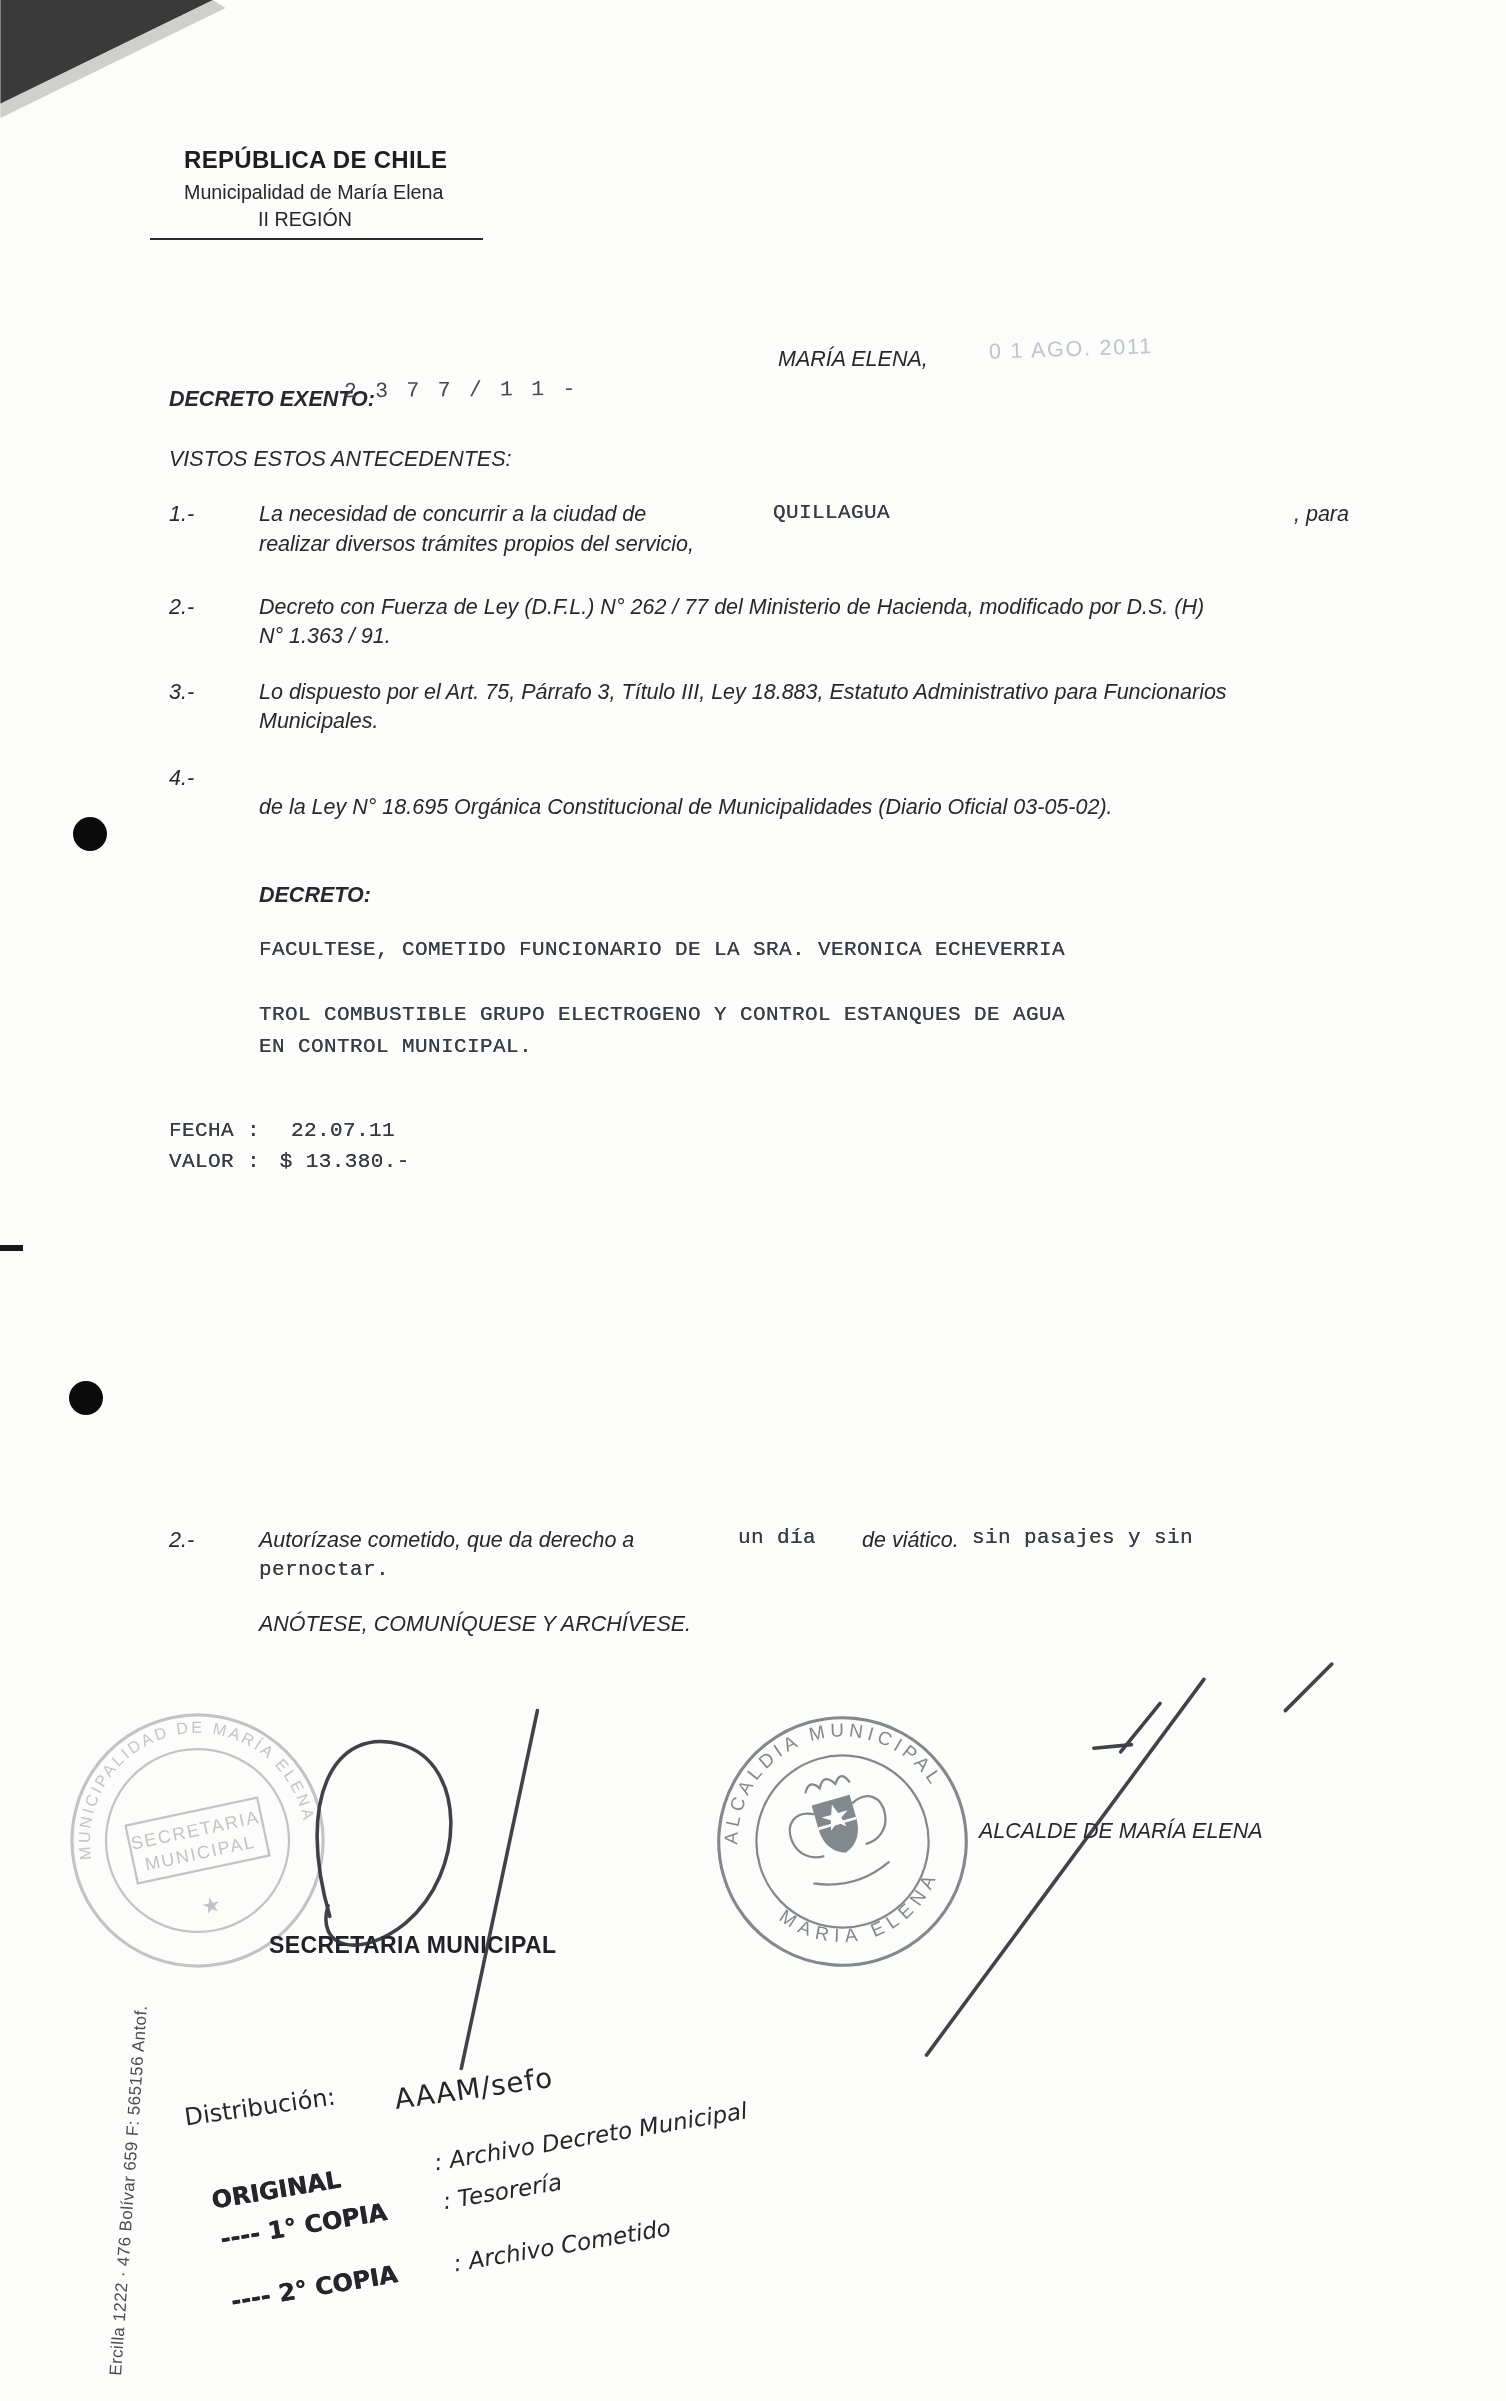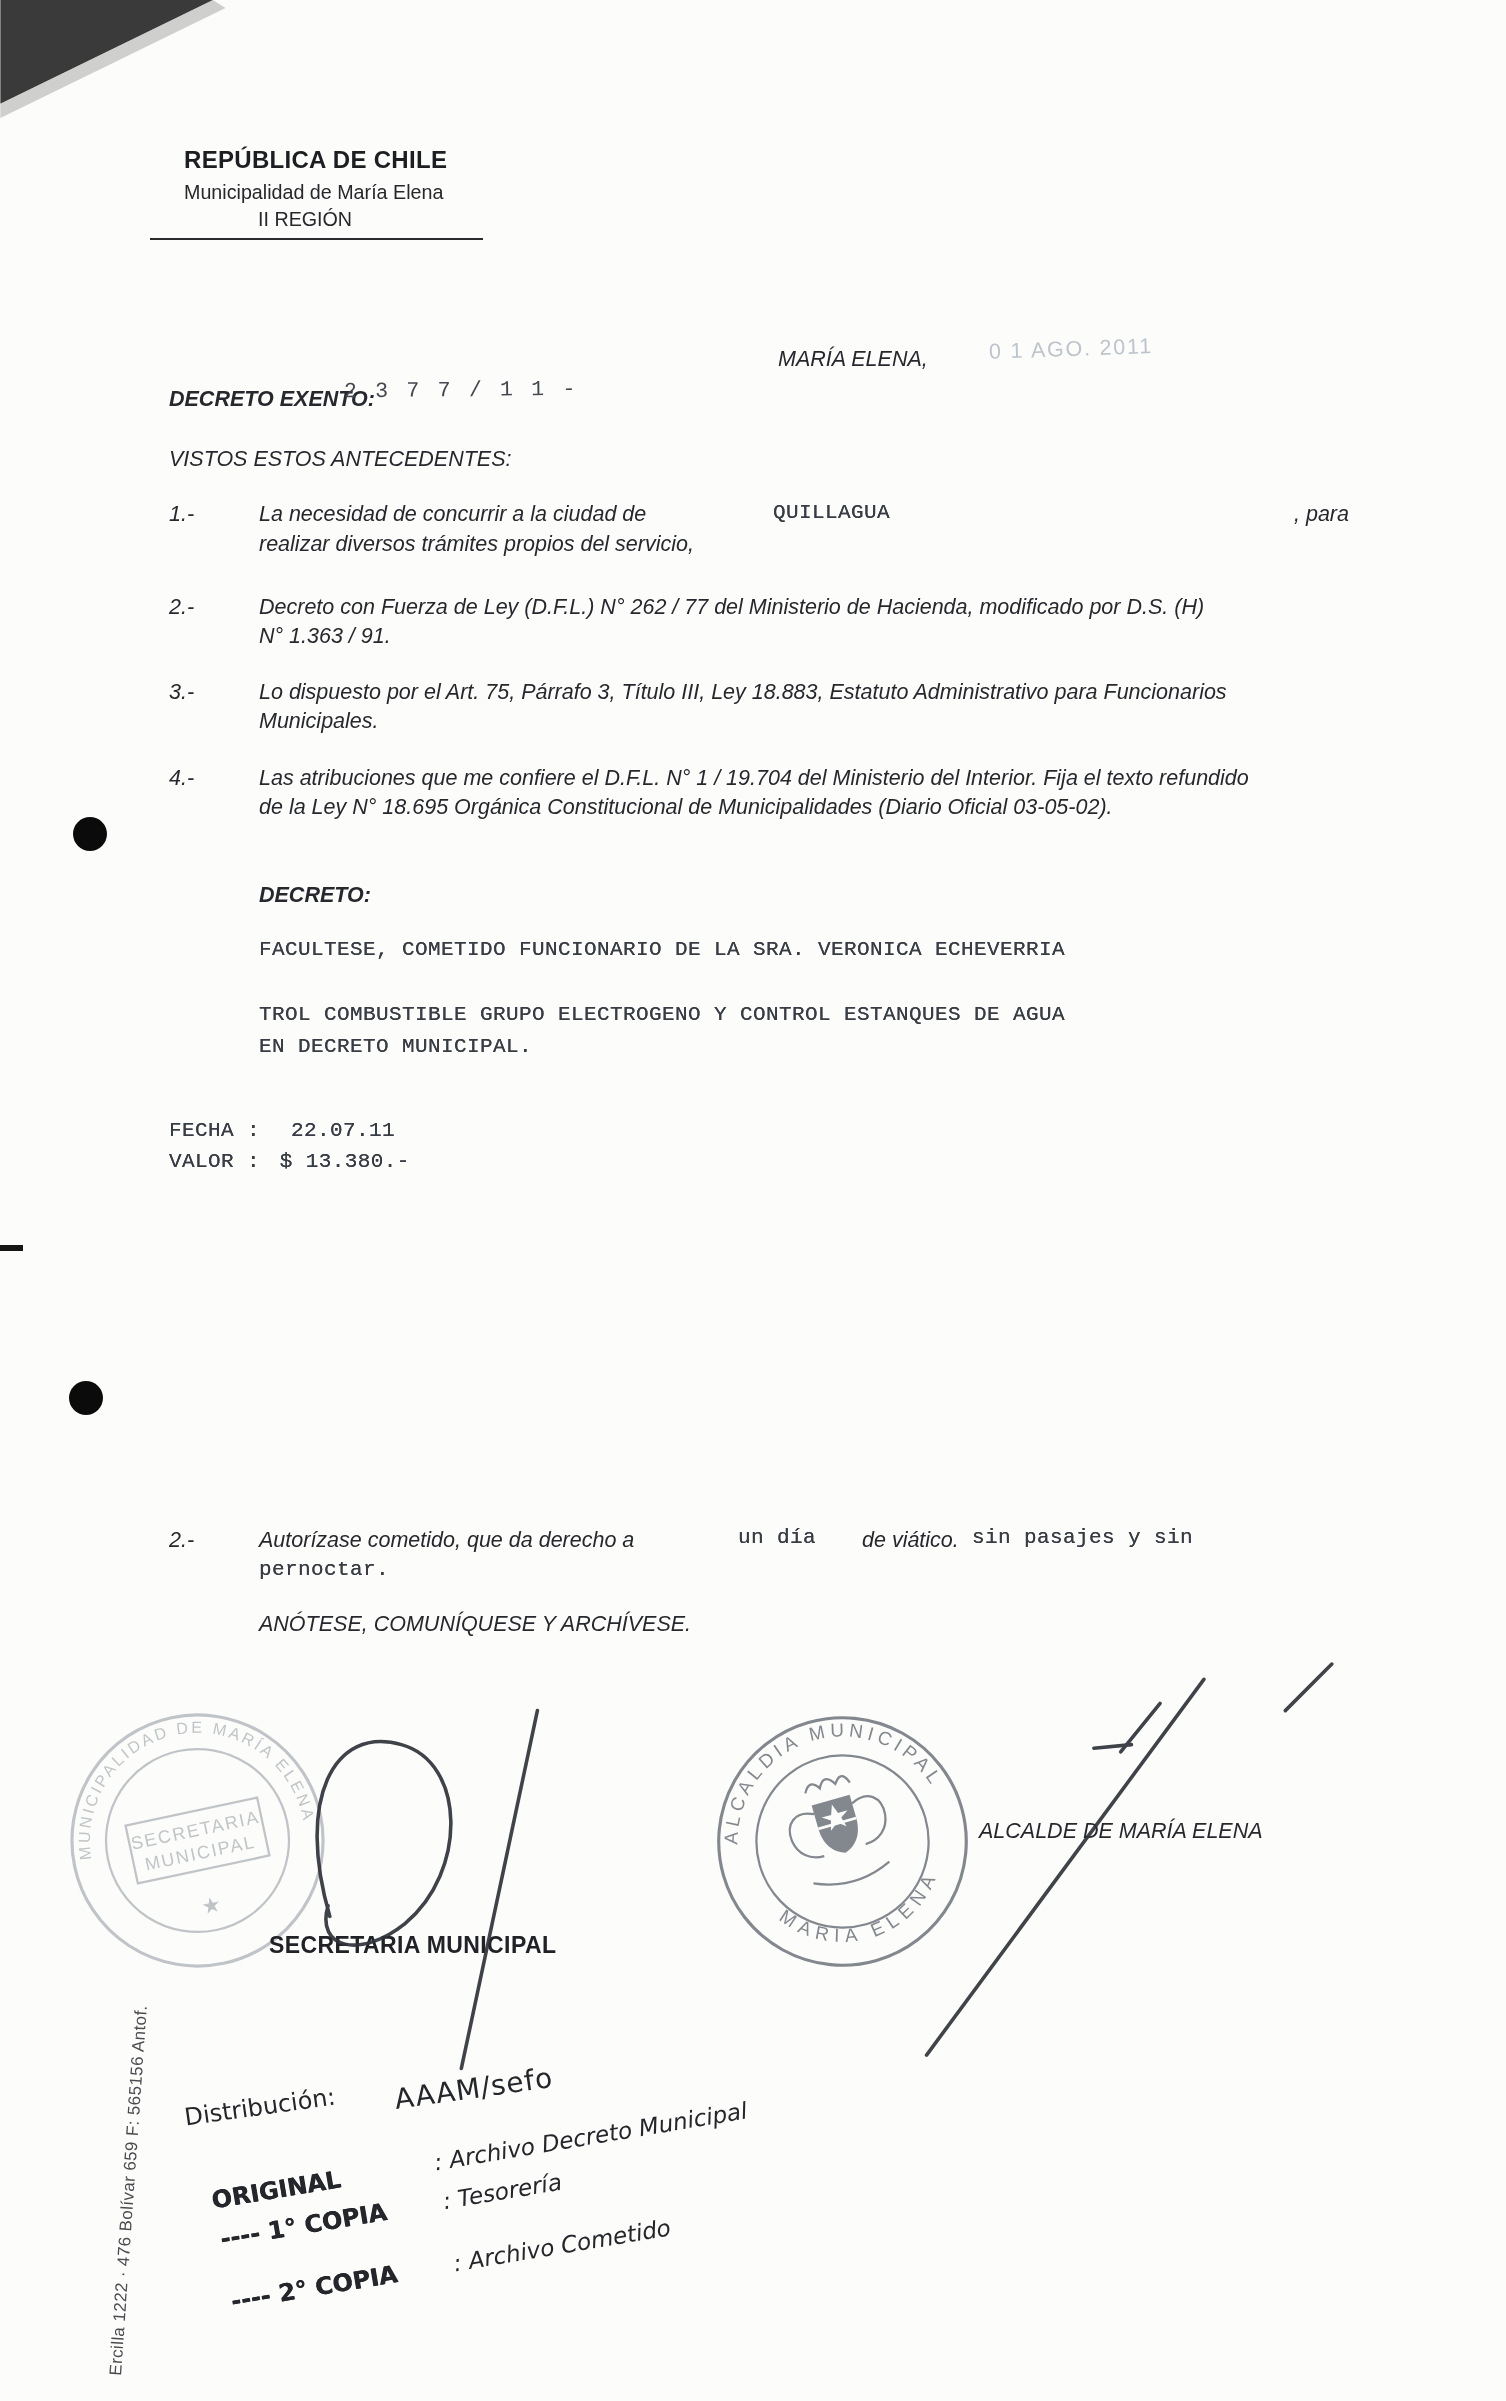--- a/index.html
+++ b/index.html
@@ -77,27 +77,26 @@
 
   <div class="abs it" style="left:169px; top:595px">2.-</div>
   <div class="abs it" style="left:259px; top:595px">Decreto con Fuerza de Ley (D.F.L.) N° 262 / 77 del Ministerio de Hacienda, modificado por D.S. (H)</div>
   <div class="abs it" style="left:259px; top:624px">N° 1.363 / 91.</div>
 
   <div class="abs it" style="left:169px; top:680px">3.-</div>
   <div class="abs it" style="left:259px; top:680px">Lo dispuesto por el Art. 75, Párrafo 3, Título III, Ley 18.883, Estatuto Administrativo para Funcionarios</div>
   <div class="abs it" style="left:259px; top:709px">Municipales.</div>
 
   <div class="abs it" style="left:169px; top:766px">4.-</div>
-  <div class="abs it" style="left:259px; top:766px">Las atribuciones que me confiere el D.F.L. N° 1 / 19.704 del Ministerio del Interior. Fija el texto refundido</div>
   <div class="abs it" style="left:259px; top:795px">de la Ley N° 18.695 Orgánica Constitucional de Municipalidades (Diario Oficial 03-05-02).</div>
 
   <div class="abs it it-b" style="left:259px; top:883px">DECRETO:</div>
   <div class="abs mono body-mono" style="left:259px; top:938px">FACULTESE, COMETIDO FUNCIONARIO DE LA SRA. VERONICA ECHEVERRIA</div>
   <div class="abs mono body-mono" style="left:259px; top:1003px">TROL COMBUSTIBLE GRUPO ELECTROGENO Y CONTROL ESTANQUES DE AGUA</div>
-  <div class="abs mono body-mono" style="left:259px; top:1035px">EN DECRETO MUNICIPAL.</div>
+  <div class="abs mono body-mono" style="left:259px; top:1035px">EN CONTROL MUNICIPAL.</div>
 
   <div class="abs mono body-mono" style="left:169px; top:1119px"><span>FECHA :</span><span style="margin-left:31px">22.07.11</span></div>
   <div class="abs mono body-mono" style="left:169px; top:1150px"><span>VALOR :</span><span style="margin-left:19.7px">$ 13.380.-</span></div>
 
   <div class="abs it" style="left:169px; top:1528px">2.-</div>
   <div class="abs it" style="left:259px; top:1528px">Autorízase cometido, que da derecho a</div>
   <div class="abs mono body-mono" style="left:738px; top:1526px">un día</div>
   <div class="abs it" style="left:862px; top:1528px">de viático.</div>
   <div class="abs mono body-mono" style="left:972px; top:1526px">sin pasajes y sin</div>
   <div class="abs mono body-mono" style="left:259px; top:1558px">pernoctar.</div>

